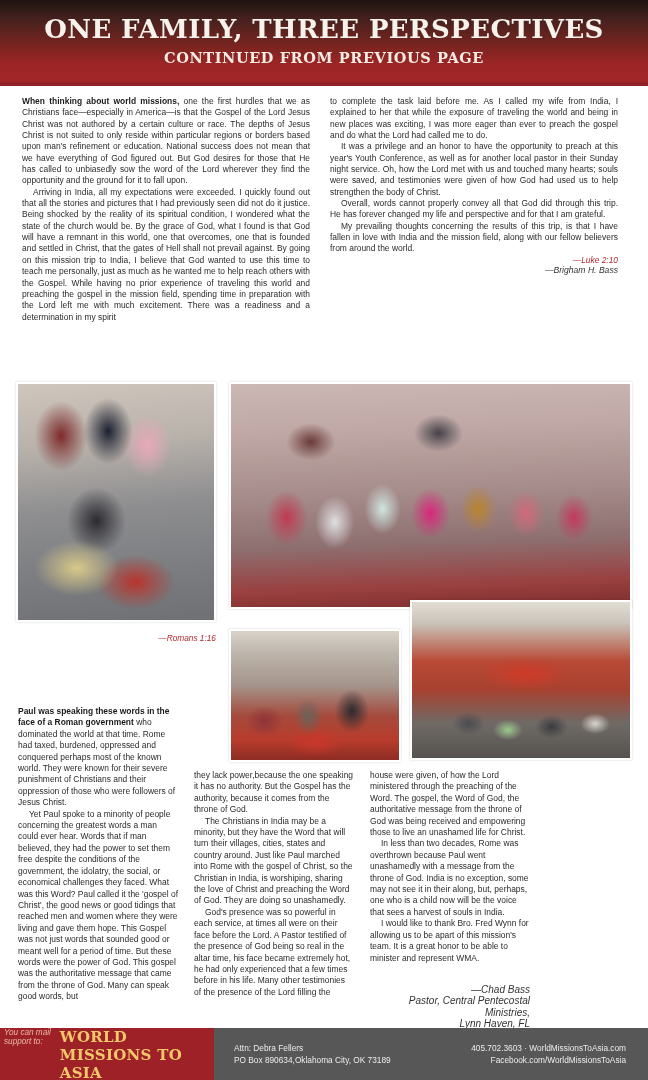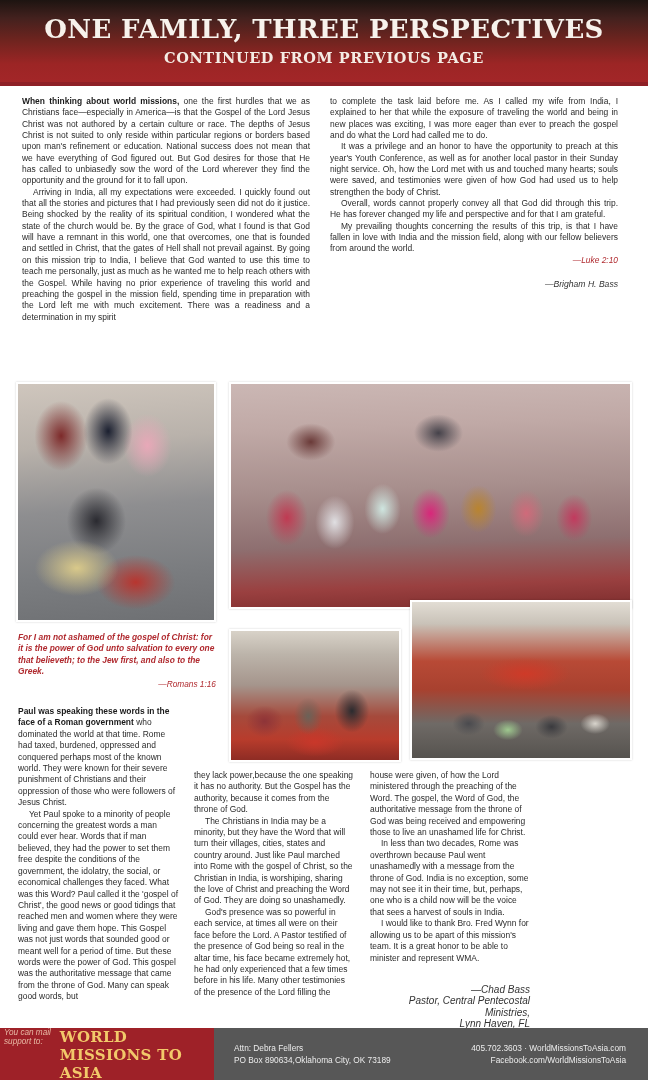--- a/index.html
+++ b/index.html
@@ -71,21 +71,21 @@
     color: #b02a2f;
     font-style: italic;
     text-align: right;
     margin-top: 0px;
   }
   .byline {
     font-size: 8.6px;
     color: #333;
     font-style: italic;
     text-align: right;
-    margin-top: 14px;
+    margin-top: 0;
   }
 
   
   .photos { position: absolute; left: 0; top: 0; width: 648px; height: 1080px; pointer-events: none; }
   .photo {
     position: absolute;
     border: 2px solid #ffffff;
     box-shadow: 0 0 2px rgba(0,0,0,0.18);
     overflow: hidden;
     background: #8a8a8a;
@@ -241,37 +241,36 @@
       </div>
     <div class="photo" id="photo-congregation">
         <div class="scene"></div>
       </div>
     <div class="photo" id="photo-altar">
         <div class="scene"></div>
       </div>
   </div>
 
   <div class="caption-block">
-    <div class="caption-scripture">For I am not ashamed of the gospel of Christ: for it is the power of God unto salvation to every one that believeth; to the Jew first, and also to the Greek.</div>
     <div class="caption-attrib">—Romans 1:16</div>
   </div>
 
   <div class="bottom-cols">
     <div class="bcol left">
       <p class="bbody first"><b>Paul was speaking these words in the face of a Roman government</b><span> who dominated the world at that time. Rome had taxed, burdened, oppressed and conquered perhaps most of the known world. They were known for their severe punishment of Christians and their oppression of those who were followers of Jesus Christ.</span></p>
       <p class="bbody">Yet Paul spoke to a minority of people concerning the greatest words a man could ever hear. Words that if man believed, they had the power to set them free despite the conditions of the government, the idolatry, the social, or economical challenges they faced. What was this Word? Paul called it the 'gospel of Christ', the good news or good tidings that reached men and women where they were living and gave them hope. This Gospel was not just words that sounded good or meant well for a period of time. But these words were the power of God. This gospel was the authoritative message that came from the throne of God. Many can speak good words, but</p>
     </div>
     <div class="bcol mid">
       <p class="bbody first">they lack power,because the one speaking it has no authority. But the Gospel has the authority, because it comes from the throne of God.</p>
       <p class="bbody">The Christians in India may be a minority, but they have the Word that will turn their villages, cities, states and country around. Just like Paul marched into Rome with the gospel of Christ, so the Christian in India, is worshiping, sharing the love of Christ and preaching the Word of God. They are doing so unashamedly.</p>
       <p class="bbody">God's presence was so powerful in each service, at times all were on their face before the Lord. A Pastor testified of the presence of God being so real in the altar time, his face became extremely hot, he had only experienced that a few times before in his life. Many other testimonies of the presence of the Lord filling the</p>
     </div>
     <div class="bcol right">
       <p class="bbody first">house were given, of how the Lord ministered through the preaching of the Word. The gospel, the Word of God, the authoritative message from the throne of God was being received and empowering those to live an unashamed life for Christ.</p>
-      <p class="bbody">In less than two decades, Rome was overthrown because Paul went unashamedly with a message from the throne of God. India is no exception, some may not see it in their time, but, perhaps, one who is a child now will be the voice that sees a harvest of souls in India.</p>
+      <p class="bbody">In less than two decades, Rome was overthrown because Paul went unashamedly with a message from the throne of God. India is no exception, some may not see it in their along, but, perhaps, one who is a child now will be the voice that sees a harvest of souls in India.</p>
       <p class="bbody">I would like to thank Bro. Fred Wynn for allowing us to be apart of this mission's team. It is a great honor to be able to minister and represent WMA.</p>
       <div class="bbyline">
         <div>—Chad Bass</div>
         <div>Pastor, Central Pentecostal Ministries,</div>
         <div>Lynn Haven, FL</div>
       </div>
     </div>
   </div>
 
   <div class="footer">

